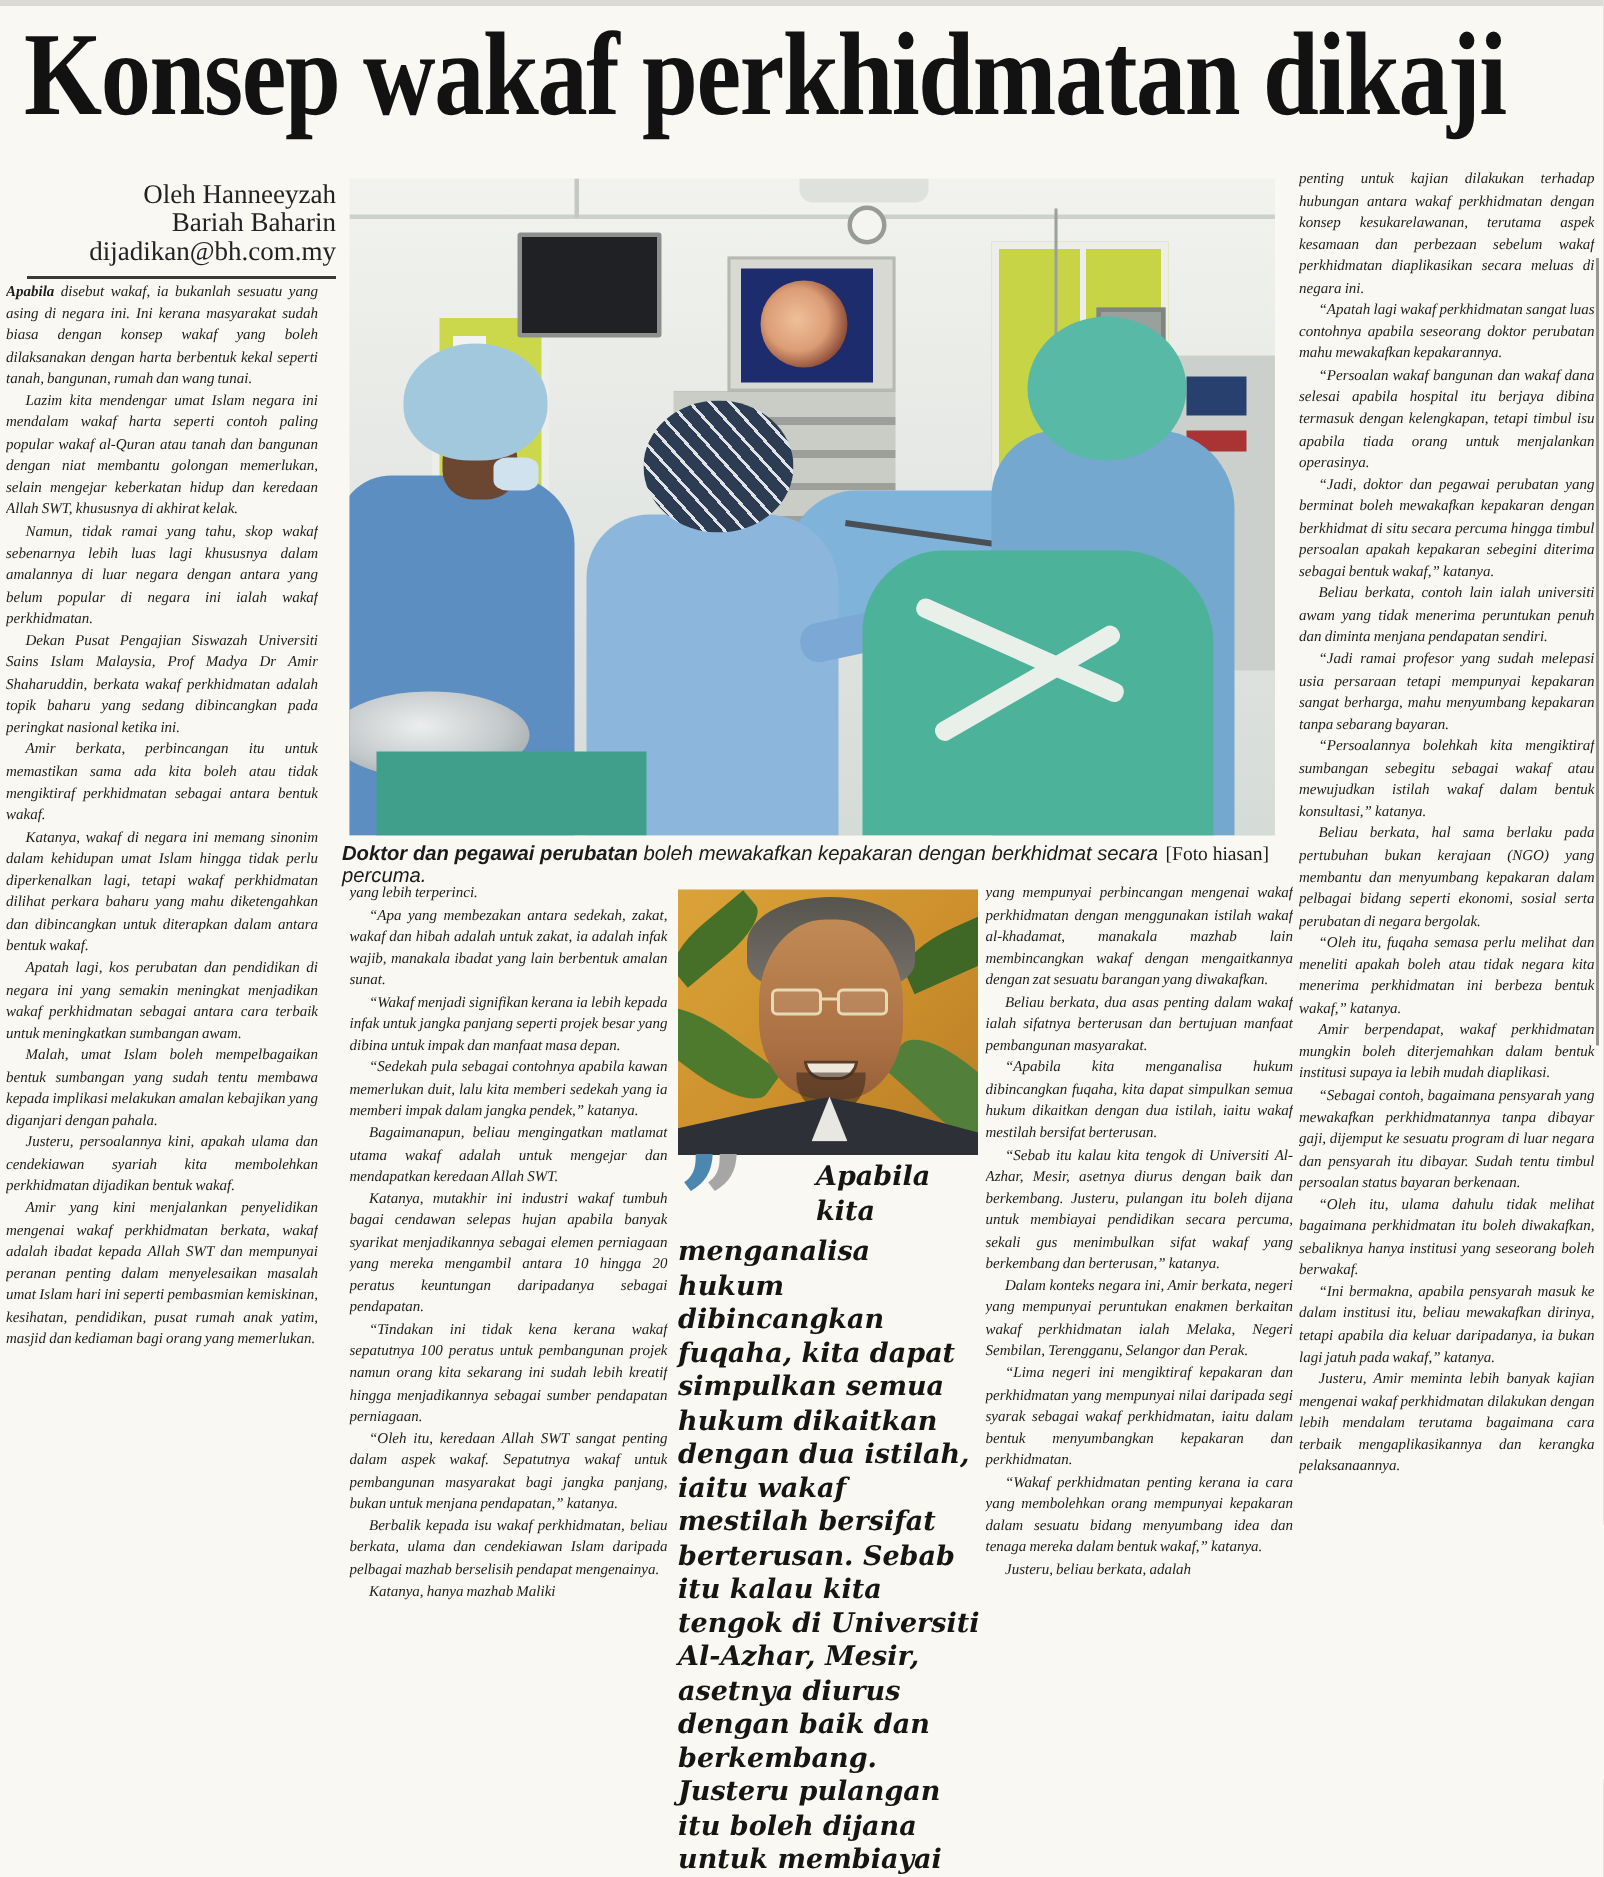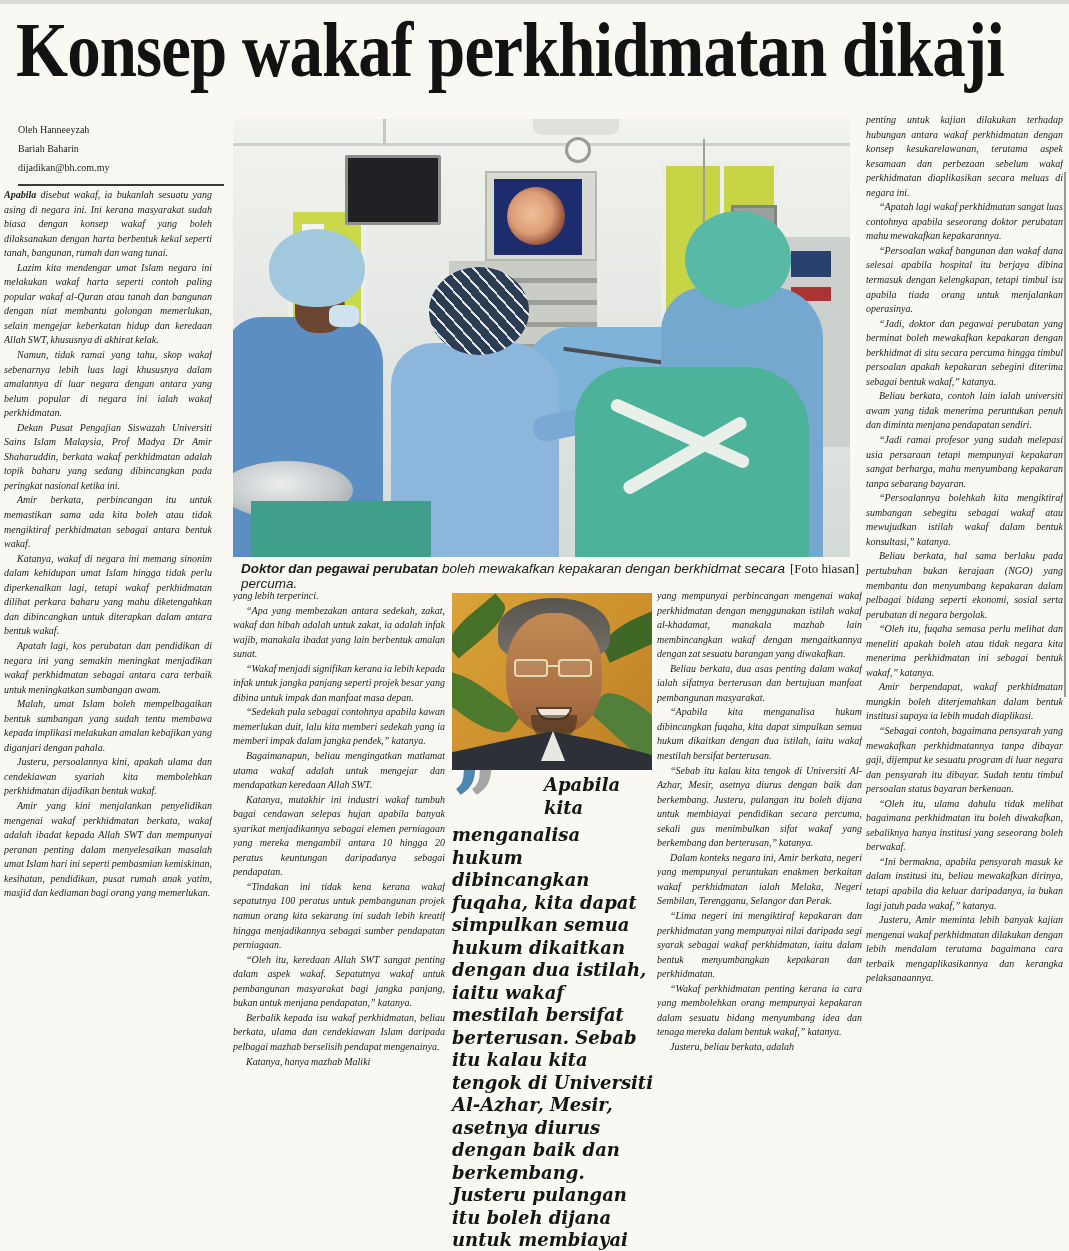--- a/index.html
+++ b/index.html
@@ -10,21 +10,21 @@
     font-family:"Liberation Serif", serif;
   }
   
   .headline {
     position:absolute; left:16px; top:4px; white-space:nowrap;
     font-family:"Liberation Serif", serif; font-weight:bold; color:#121212;
     font-size:72px; letter-spacing:-1px; line-height:1.08;
     transform:scale(0.93,1.10); transform-origin:left top;
   }
   
-  .byline { position:absolute; left:18px; top:116px; width:206px; font-size:10px; line-height:19px; color:#222; }
+  .byline { position:absolute; left:18px; top:116px; width:206px; font-size:18px; line-height:19px; color:#222;text-align:right; }
   .byline-rule { margin-top:7px; border-bottom:2px solid #3a3a38; width:100%; }
   
   .col {
     position:absolute; text-align:justify; overflow:hidden;
     font-size:10px; line-height:14.55px; word-spacing:-0.4px; color:#1d1c1a;font-style:italic;
   }
   .col p { text-indent:13px; }
   .col p.no-indent { text-indent:0; }
   .col1 { left:4px;  top:184px; width:208px; height:1058px; }
   .col2 { left:233px; top:585px; width:212px; height:660px; }
@@ -69,21 +69,21 @@
   .instr   { left:330px; top:236px; width:120px; height:4px; background:#4a4f55; transform:rotate(8deg); }
   .s3-body { left:428px; top:168px; width:162px; height:270px; background:#74a8cf; border-radius:44px 52px 0 0; }
   .s3-cap  { left:452px; top:92px; width:106px; height:96px; background:#58b9a6; border-radius:50%; }
   .s4-body { left:342px; top:248px; width:234px; height:190px; background:#4cb29a; border-radius:54px 62px 0 0; }
   .s4-body::before { content:""; position:absolute; left:30px; top:60px; width:150px; height:13px; background:#e9efe9; transform:rotate(24deg); border-radius:6px; }
   .s4-body::after  { content:""; position:absolute; left:40px; top:82px; width:140px; height:13px; background:#e9efe9; transform:rotate(-30deg); border-radius:6px; }
   .bowl { left:-12px; top:342px; width:132px; height:58px; border-radius:50%;
     background:radial-gradient(ellipse at 45% 40%, #eceeee 0%, #c3c8ca 55%, #8f969a 100%); }
   .cart  { left:18px; top:382px; width:180px; height:56px; background:#3f9f8a; }
   
-  .caption { position:absolute; left:241px; top:557px; width:618px; display:flex; justify-content:space-between; align-items:baseline; }
+  .caption { position:absolute; left:228px; top:557px; width:618px; display:flex; justify-content:space-between; align-items:baseline; }
   .cap-text { font-family:"Liberation Sans", sans-serif; font-style:italic; font-size:13.5px; color:#1c1b19; }
   .cap-text b { font-weight:bold; }
   .cap-credit { font-family:"Liberation Serif", serif; font-size:13px; white-space:nowrap; color:#1c1b19; }
   
   .portrait { position:absolute; left:452px; top:589px; width:200px; height:177px; overflow:hidden;
     background:linear-gradient(135deg,#daa338 0%,#cc8f2c 55%,#b87e27 100%); }
   .leaf { position:absolute; border-radius:50% 0 50% 0; }
   .leaf1 { left:-24px; top:92px;  width:92px;  height:34px; transform:rotate(36deg);  background:#4e7a2e; }
   .leaf2 { left:148px; top:24px;  width:84px;  height:30px; transform:rotate(-24deg); background:#3f6726; }
   .leaf3 { left:136px; top:118px; width:104px; height:40px; transform:rotate(42deg);  background:#52803a; }
@@ -158,21 +158,21 @@
     <div class="fig cart"></div>
   </div>
 
   <div class="caption">
     <span class="cap-text"><b>Doktor dan pegawai perubatan</b><span> boleh mewakafkan kepakaran dengan berkhidmat secara percuma.</span></span>
     <span class="cap-credit">[Foto hiasan]</span>
   </div>
 
   <div class="col col1">
       <p class="no-indent"><b>Apabila </b>disebut wakaf, ia bukanlah sesuatu yang asing di negara ini. Ini kerana masyarakat sudah biasa dengan konsep wakaf yang boleh dilaksanakan dengan harta berbentuk kekal seperti tanah, bangunan, rumah dan wang tunai.</p>
-      <p>Lazim kita mendengar umat Islam negara ini melakukan wakaf harta seperti contoh paling popular wakaf al-Quran atau tanah dan bangunan dengan niat membantu golongan memerlukan, selain mengejar keberkatan hidup dan keredaan Allah SWT, khususnya di akhirat kelak.</p>
+      <p>Lazim kita mendengar umat Islam negara ini mendalam wakaf harta seperti contoh paling popular wakaf al-Quran atau tanah dan bangunan dengan niat membantu golongan memerlukan, selain mengejar keberkatan hidup dan keredaan Allah SWT, khususnya di akhirat kelak.</p>
       <p>Namun, tidak ramai yang tahu, skop wakaf sebenarnya lebih luas lagi khususnya dalam amalannya di luar negara dengan antara yang belum popular di negara ini ialah wakaf perkhidmatan.</p>
       <p>Dekan Pusat Pengajian Siswazah Universiti Sains Islam Malaysia, Prof Madya Dr Amir Shaharuddin, berkata wakaf perkhidmatan adalah topik baharu yang sedang dibincangkan pada peringkat nasional ketika ini.</p>
       <p>Amir berkata, perbincangan itu untuk memastikan sama ada kita boleh atau tidak mengiktiraf perkhidmatan sebagai antara bentuk wakaf.</p>
       <p>Katanya, wakaf di negara ini memang sinonim dalam kehidupan umat Islam hingga tidak perlu diperkenalkan lagi, tetapi wakaf perkhidmatan dilihat perkara baharu yang mahu diketengahkan dan dibincangkan untuk diterapkan dalam antara bentuk wakaf.</p>
       <p>Apatah lagi, kos perubatan dan pendidikan di negara ini yang semakin meningkat menjadikan wakaf perkhidmatan sebagai antara cara terbaik untuk meningkatkan sumbangan awam.</p>
       <p>Malah, umat Islam boleh mempelbagaikan bentuk sumbangan yang sudah tentu membawa kepada implikasi melakukan amalan kebajikan yang diganjari dengan pahala.</p>
       <p>Justeru, persoalannya kini, apakah ulama dan cendekiawan syariah kita membolehkan perkhidmatan dijadikan bentuk wakaf.</p>
       <p>Amir yang kini menjalankan penyelidikan mengenai wakaf perkhidmatan berkata, wakaf adalah ibadat kepada Allah SWT dan mempunyai peranan penting dalam menyelesaikan masalah umat Islam hari ini seperti pembasmian kemiskinan, kesihatan, pendidikan, pusat rumah anak yatim, masjid dan kediaman bagi orang yang memerlukan.</p>
     </div>
   <div class="col col2">
@@ -199,21 +199,21 @@
     </div>
   <div class="col col5">
       <p class="no-indent">penting untuk kajian dilakukan terhadap hubungan antara wakaf perkhidmatan dengan konsep kesukarelawanan, terutama aspek kesamaan dan perbezaan sebelum wakaf perkhidmatan diaplikasikan secara meluas di negara ini.</p>
       <p>“Apatah lagi wakaf perkhidmatan sangat luas contohnya apabila seseorang doktor perubatan mahu mewakafkan kepakarannya.</p>
       <p>“Persoalan wakaf bangunan dan wakaf dana selesai apabila hospital itu berjaya dibina termasuk dengan kelengkapan, tetapi timbul isu apabila tiada orang untuk menjalankan operasinya.</p>
       <p>“Jadi, doktor dan pegawai perubatan yang berminat boleh mewakafkan kepakaran dengan berkhidmat di situ secara percuma hingga timbul persoalan apakah kepakaran sebegini diterima sebagai bentuk wakaf,” katanya.</p>
       <p>Beliau berkata, contoh lain ialah universiti awam yang tidak menerima peruntukan penuh dan diminta menjana pendapatan sendiri.</p>
       <p>“Jadi ramai profesor yang sudah melepasi usia persaraan tetapi mempunyai kepakaran sangat berharga, mahu menyumbang kepakaran tanpa sebarang bayaran.</p>
       <p>“Persoalannya bolehkah kita mengiktiraf sumbangan sebegitu sebagai wakaf atau mewujudkan istilah wakaf dalam bentuk konsultasi,” katanya.</p>
       <p>Beliau berkata, hal sama berlaku pada pertubuhan bukan kerajaan (NGO) yang membantu dan menyumbang kepakaran dalam pelbagai bidang seperti ekonomi, sosial serta perubatan di negara bergolak.</p>
-      <p>“Oleh itu, fuqaha semasa perlu melihat dan meneliti apakah boleh atau tidak negara kita menerima perkhidmatan ini sebagai bentuk wakaf,” katanya.</p>
+      <p>“Oleh itu, fuqaha semasa perlu melihat dan meneliti apakah boleh atau tidak negara kita menerima perkhidmatan ini berbeza bentuk wakaf,” katanya.</p>
       <p>Amir berpendapat, wakaf perkhidmatan mungkin boleh diterjemahkan dalam bentuk institusi supaya ia lebih mudah diaplikasi.</p>
       <p>“Sebagai contoh, bagaimana pensyarah yang mewakafkan perkhidmatannya tanpa dibayar gaji, dijemput ke sesuatu program di luar negara dan pensyarah itu dibayar. Sudah tentu timbul persoalan status bayaran berkenaan.</p>
       <p>“Oleh itu, ulama dahulu tidak melihat bagaimana perkhidmatan itu boleh diwakafkan, sebaliknya hanya institusi yang seseorang boleh berwakaf.</p>
       <p>“Ini bermakna, apabila pensyarah masuk ke dalam institusi itu, beliau mewakafkan dirinya, tetapi apabila dia keluar daripadanya, ia bukan lagi jatuh pada wakaf,” katanya.</p>
       <p>Justeru, Amir meminta lebih banyak kajian mengenai wakaf perkhidmatan dilakukan dengan lebih mendalam terutama bagaimana cara terbaik mengaplikasikannya dan kerangka pelaksanaannya.</p>
     </div>
 
   <div class="portrait">
     <div class="leaf leaf1"></div>
     <div class="leaf leaf2"></div>

